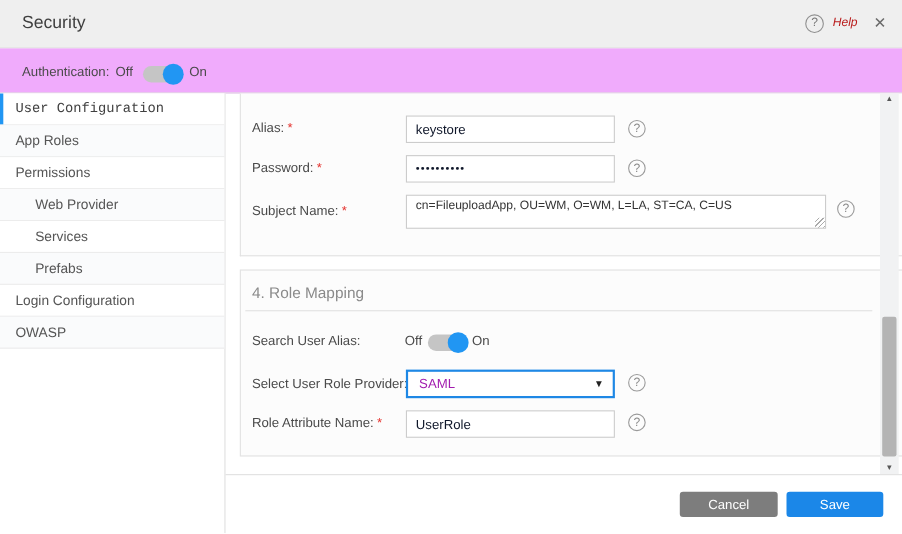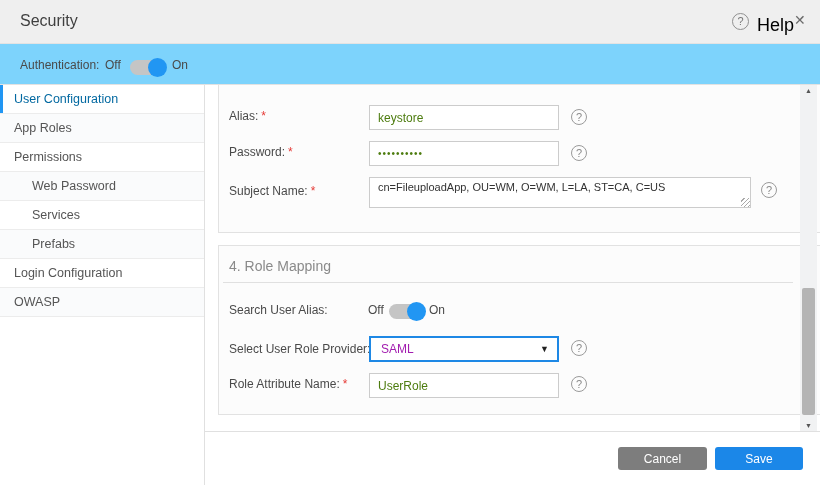--- a/index.html
+++ b/index.html
@@ -13,56 +13,56 @@
   .header {
     position:absolute; left:0; top:0; width:820px; height:44px;
     background:#efefef; border-bottom:1px solid #e3e3e3;
   }
   .title { position:absolute; left:20px; top:12px; font-size:16px; color:#3f3f3f; font-weight:400; }
   .help-circle {
     position:absolute; left:732px; top:13px; width:17px; height:17px;
     border:1px solid #8f8f8f; border-radius:50%; color:#777;
     font-size:11px; line-height:15px; text-align:center; cursor:pointer;
   }
-  .help-label { position:absolute; left:757px; top:15px; font-size:18px; color:#000000; cursor:pointer; }
+  .help-label { position:absolute; left:757px; top:15px; font-size:11px; color:#b91c1c; cursor:pointer;font-style:italic; }
   .close-x { position:absolute; left:794px; top:12px; font-size:14px; color:#6b6b6b; cursor:pointer; }
 
   
   .auth-row {
     position:absolute; left:0; top:44px; width:820px; height:41px;
-    background:#7dd3fc; border-bottom:1px solid #e2e2e2;
+    background:#f0abfc; border-bottom:1px solid #e2e2e2;
   }
   .auth-label { position:absolute; left:20px; top:14px; color:#4a4a4a; }
   .tgl-off { position:absolute; top:14px; color:#4a4a4a; }
   .tgl-on  { position:absolute; top:14px; color:#4a4a4a; }
   .toggle { position:absolute; width:35px; height:15px; border-radius:8px; background:#c5c5c5; cursor:pointer; }
   .toggle .knob { position:absolute; right:-2px; top:-2px; width:19px; height:19px; border-radius:50%; background:#2196f3; }
 
   
   .sidebar { position:absolute; left:0; top:85px; width:205px; height:400px; border-right:1px solid #e0e0e0; background:#fff; }
   .nav-item {
     position:relative; height:29px; line-height:28px; padding-left:14px;
     border-bottom:1px solid #ececec; color:#555; font-size:12.5px; cursor:pointer; background:#fff;
   }
   .nav-item:nth-child(even) { background:#fafbfc; }
   .nav-item.indent { padding-left:32px; }
-  .nav-item.active { color:#0369a1; background:#fff; }
+  .nav-item.active { color:#404040; background:#fff;font-family:Liberation Mono, monospace; }
   .nav-item.active::before {
     content:""; position:absolute; left:0; top:0; width:3px; height:100%; background:#2196f3;
   }
 
   
   .card { position:absolute; left:218px; width:688px; background:#fcfcfc; }
   .card1 { top:85px; height:148px; border:1px solid #e2e2e2; border-top:none; }
   .card2 { top:245px; height:170px; border:1px solid #e2e2e2; }
   .fld-label { position:absolute; left:10px; color:#4a4a4a; white-space:nowrap; }
   .req { color:#e53935; margin-left:3px; }
   .txt-input {
     position:absolute; left:150px; width:190px; height:25px;
-    border:1px solid #ccc; background:#fff; padding:0 8px; font-size:12px; color:#4d7c0f;
+    border:1px solid #ccc; background:#fff; padding:0 8px; font-size:12px; color:#0f172a;
     font-family:"Liberation Sans", sans-serif; outline:none;
   }
   .help-icon {
     position:absolute; width:16px; height:16px; border:1px solid #9a9a9a; border-radius:50%;
     color:#8a8a8a; font-size:11px; line-height:14px; text-align:center; cursor:pointer; background:transparent;
   }
   .subject-area {
     position:absolute; left:150px; top:92px; width:382px; height:31px;
     border:1px solid #ccc; background:#fff; padding:3px 8px; font-size:11px; color:#333;
     font-family:"Liberation Sans", sans-serif; resize:none; outline:none; overflow:hidden;
@@ -116,21 +116,21 @@
     <span class="toggle" style="left:130px; top:16px">
       <span class="knob"></span>
     </span>
     <span class="tgl-on" style="left:172px">On</span>
   </div>
 
   <div class="sidebar">
     <div class="nav-item active">User Configuration</div>
     <div class="nav-item">App Roles</div>
     <div class="nav-item">Permissions</div>
-    <div class="nav-item indent">Web Password</div>
+    <div class="nav-item indent">Web Provider</div>
     <div class="nav-item indent">Services</div>
     <div class="nav-item indent">Prefabs</div>
     <div class="nav-item">Login Configuration</div>
     <div class="nav-item">OWASP</div>
   </div>
 
   <div class="card card1">
     <span class="fld-label" style="top:24px">
       <span>Alias:</span><span class="req">*</span>
     </span>

